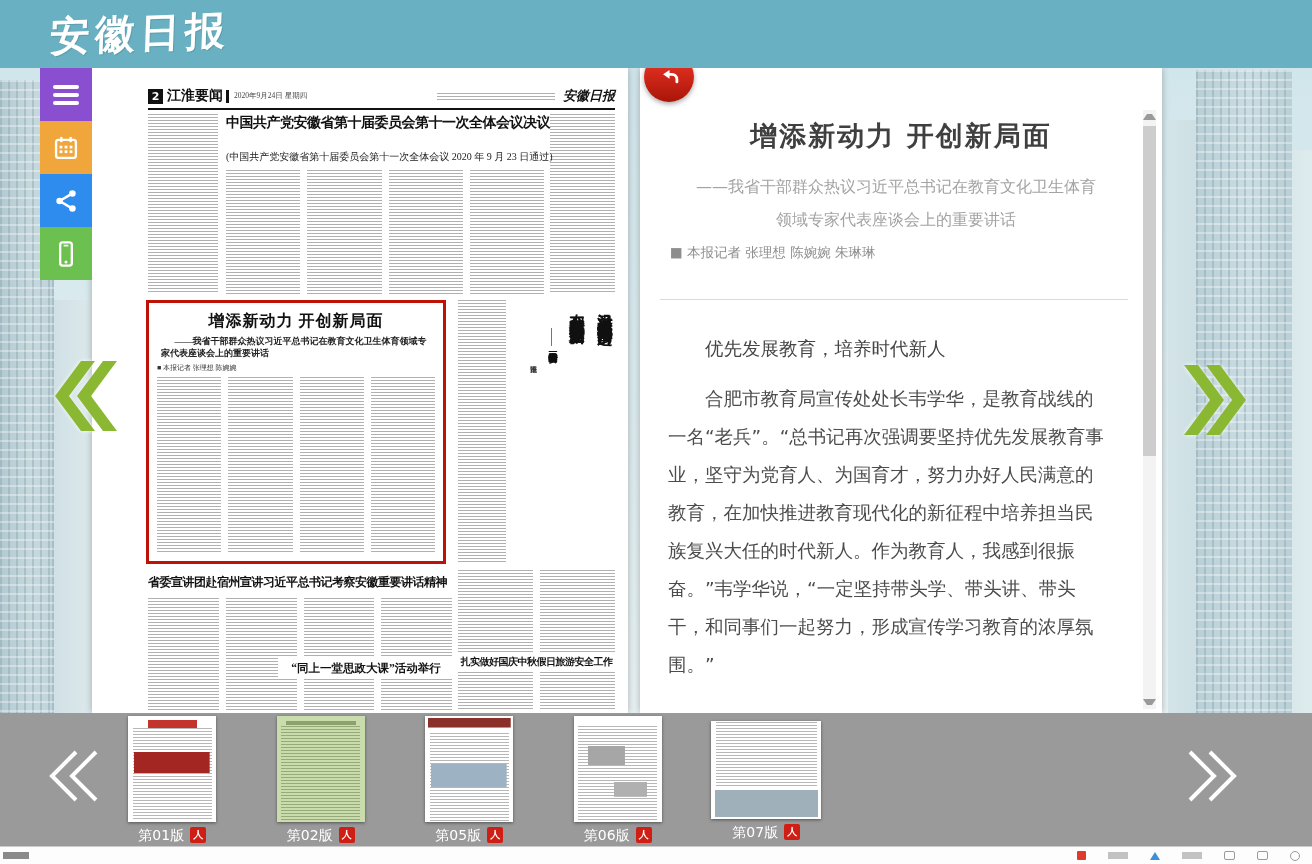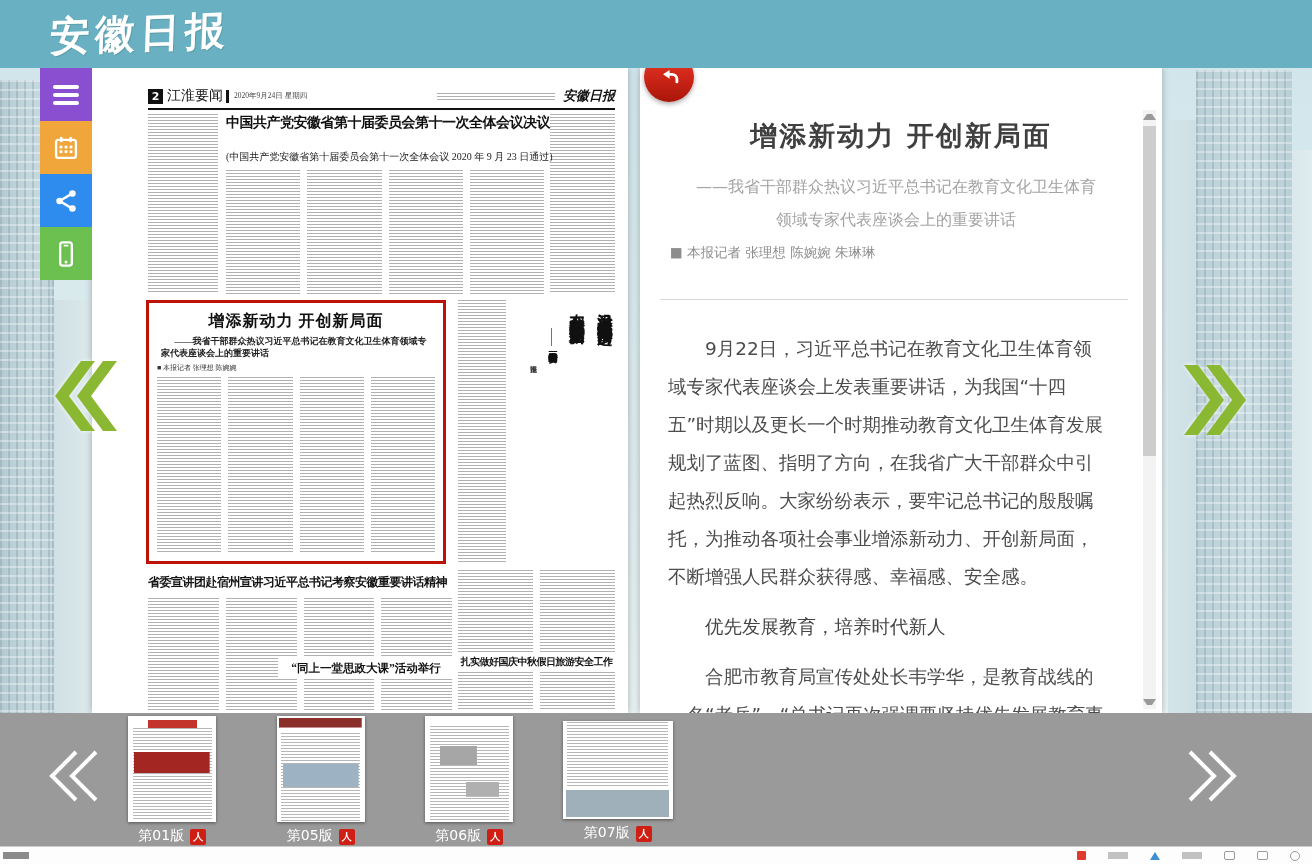--- a/index.html
+++ b/index.html
@@ -40,21 +40,21 @@
          box-shadow:0 0 7px rgba(0,0,0,.28);
          font-family:"Liberation Serif","DejaVu Serif",serif;color:#111;}
   .paper *{position:absolute;}
   .sim{background-image:repeating-linear-gradient(to bottom,#9d9d9d 0,#9d9d9d 1px,transparent 1px,transparent 3px);opacity:.8;}
   .cols{display:flex;gap:7px;}
   .cols .c{position:relative;flex:1;}
   .p-head{left:56px;top:20px;width:467px;height:16px;display:flex;align-items:center;}
   .p-head *{position:static;}
   .p-badge{width:15px;height:15px;background:#111;color:#fff;font-family:"DejaVu Sans",sans-serif;
            font-size:11px;font-weight:700;display:flex;align-items:center;justify-content:center;margin-right:4px;}
-  .p-section{font-size:14px;font-weight:400;}
+  .p-section{font-size:14px;font-weight:700;}
   .p-bar{width:3px;height:13px;background:#111;margin:0 5px 0 3px;}
   .p-date{font-size:7.5px;color:#444;}
   .p-spacer{flex:1;}
   .p-info{width:118px;height:7px;}
   .p-mast{font-size:13px;font-weight:700;font-style:italic;margin-left:8px;}
   .p-rule{left:56px;top:40px;width:467px;height:2px;background:#111;}
   .colL{left:56px;top:46px;width:70px;height:180px;}
   .colR{left:458px;top:46px;width:65px;height:180px;}
   .p-headline{left:134px;top:46px;width:318px;text-align:center;font-size:14px;font-weight:800;
               letter-spacing:-.5px;white-space:nowrap;line-height:1.25;}
@@ -115,21 +115,21 @@
   .garr-l{left:55px;top:360px;}
   .garr-r{left:1184px;top:364px;transform:scaleX(-1);}
   
   .strip{position:absolute;left:0;top:713px;width:100%;height:133px;background:#9a9a9a;z-index:4;}
   .warr{position:absolute;top:748px;z-index:5;cursor:pointer;}
   .warr-l{left:42px;} .warr-r{left:1184px;transform:scaleX(-1);}
   .thumbs{position:absolute;left:98px;top:716px;width:1040px;display:flex;z-index:5;}
   .t-slot{width:148.5px;display:flex;flex-direction:column;align-items:center;cursor:pointer;}
   .t-img{width:88px;height:106px;background:#fff;box-shadow:0 1px 3px rgba(0,0,0,.45);
          background-repeat:no-repeat;}
-  .t-cap{margin-top:5px;display:flex;align-items:flex-end;gap:6px;}
+  .t-cap{margin-top:5px;display:flex;align-items:flex-start;gap:6px;}
   .t-label{color:#fff;font-size:14px;}
   .t-pdf{width:16px;height:16px;background:#cf1f14;border-radius:2px;color:#fff;font-size:10px;
          font-weight:700;display:flex;align-items:center;justify-content:center;}
   .t-pdf::before{content:"人";}
   .tv-front{background-image:
      linear-gradient(#c2342c 0 0),linear-gradient(#a32622 0 0),
      repeating-linear-gradient(to bottom,#b7b7b7 0 1px,transparent 1px 3px);
      background-size:56% 8%,86% 20%,90% 88%;background-position:50% 4%,50% 42%,50% 96%;}
   .tv-green{background-color:#c9dcab;background-image:
      linear-gradient(#8fa06f 0 0),
@@ -281,21 +281,20 @@
     </div>
     <div class="h-lvyou">扎实做好国庆中秋假日旅游安全工作</div>
   </div>
 
   <div class="reader">
     <div class="r-title">增添新动力 开创新局面</div>
     <div class="r-sub">——我省干部群众热议习近平总书记在教育文化卫生体育领域专家代表座谈会上的重要讲话</div>
     <div class="r-byline">■ 本报记者 张理想 陈婉婉 朱琳琳</div>
     <div class="r-div"></div>
     <div class="r-body" id="reader-body">
-        <p class="r-p">9月22日，习近平总书记在教育文化卫生体育领域专家代表座谈会上发表重要讲话，为我国“十四五”时期以及更长一个时期推动教育文化卫生体育发展规划了蓝图、指明了方向，在我省广大干部群众中引起热烈反响。大家纷纷表示，要牢记总书记的殷殷嘱托，为推动各项社会事业增添新动力、开创新局面，不断增强人民群众获得感、幸福感、安全感。</p>
         <p class="r-h">优先发展教育，培养时代新人</p>
         <p class="r-p">合肥市教育局宣传处处长韦学华，是教育战线的一名“老兵”。“总书记再次强调要坚持优先发展教育事业，坚守为党育人、为国育才，努力办好人民满意的教育，在加快推进教育现代化的新征程中培养担当民族复兴大任的时代新人。作为教育人，我感到很振奋。”韦学华说，“一定坚持带头学、带头讲、带头干，和同事们一起努力，形成宣传学习教育的浓厚氛围。”</p>
       </div>
     <div class="sbar">
       <div class="s-up">
           <div class="tri-u"></div>
         </div>
       <div class="s-thumb"></div>
       <div class="s-dn">
           <div class="tri-d"></div>
@@ -330,20 +329,27 @@
   </svg>
   <div class="thumbs" id="thumbs">
       <div class="t-slot">
     <div class="t-img tv-front"></div>
     <div class="t-cap">
       <span class="t-label">第01版</span>
       <span class="t-pdf"></span>
     </div>
   </div>
       <div class="t-slot">
+    <div class="t-img tv-green"></div>
+    <div class="t-cap">
+      <span class="t-label">第02版</span>
+      <span class="t-pdf"></span>
+    </div>
+  </div>
+      <div class="t-slot">
     <div class="t-img tv-banner-photo"></div>
     <div class="t-cap">
       <span class="t-label">第05版</span>
       <span class="t-pdf"></span>
     </div>
   </div>
       <div class="t-slot">
     <div class="t-img tv-photos"></div>
     <div class="t-cap">
       <span class="t-label">第06版</span>

